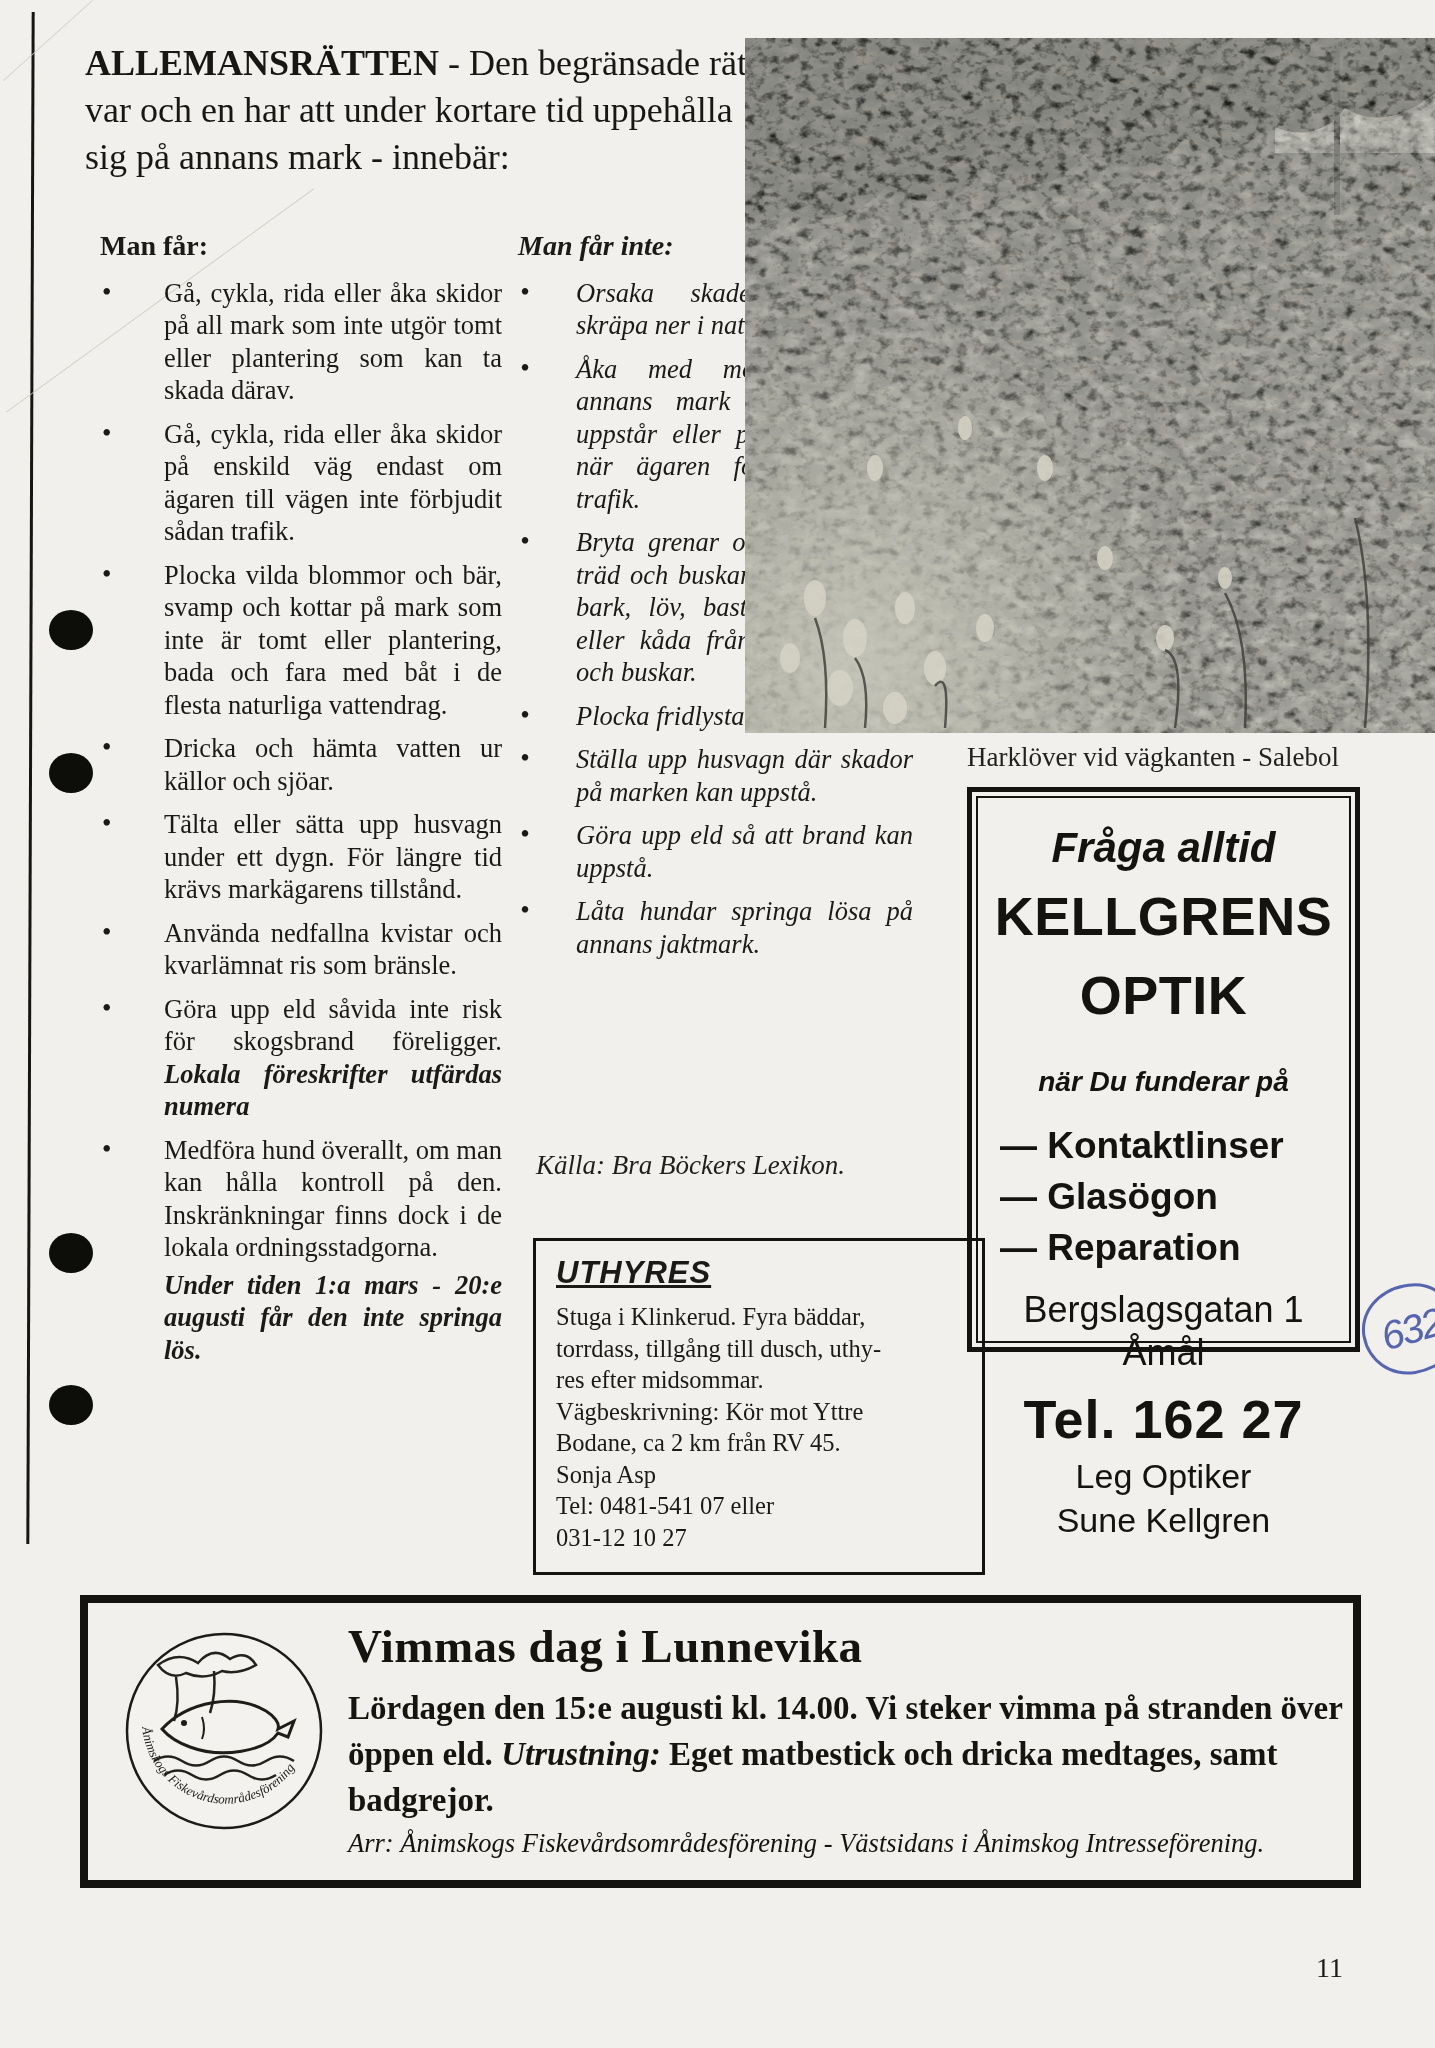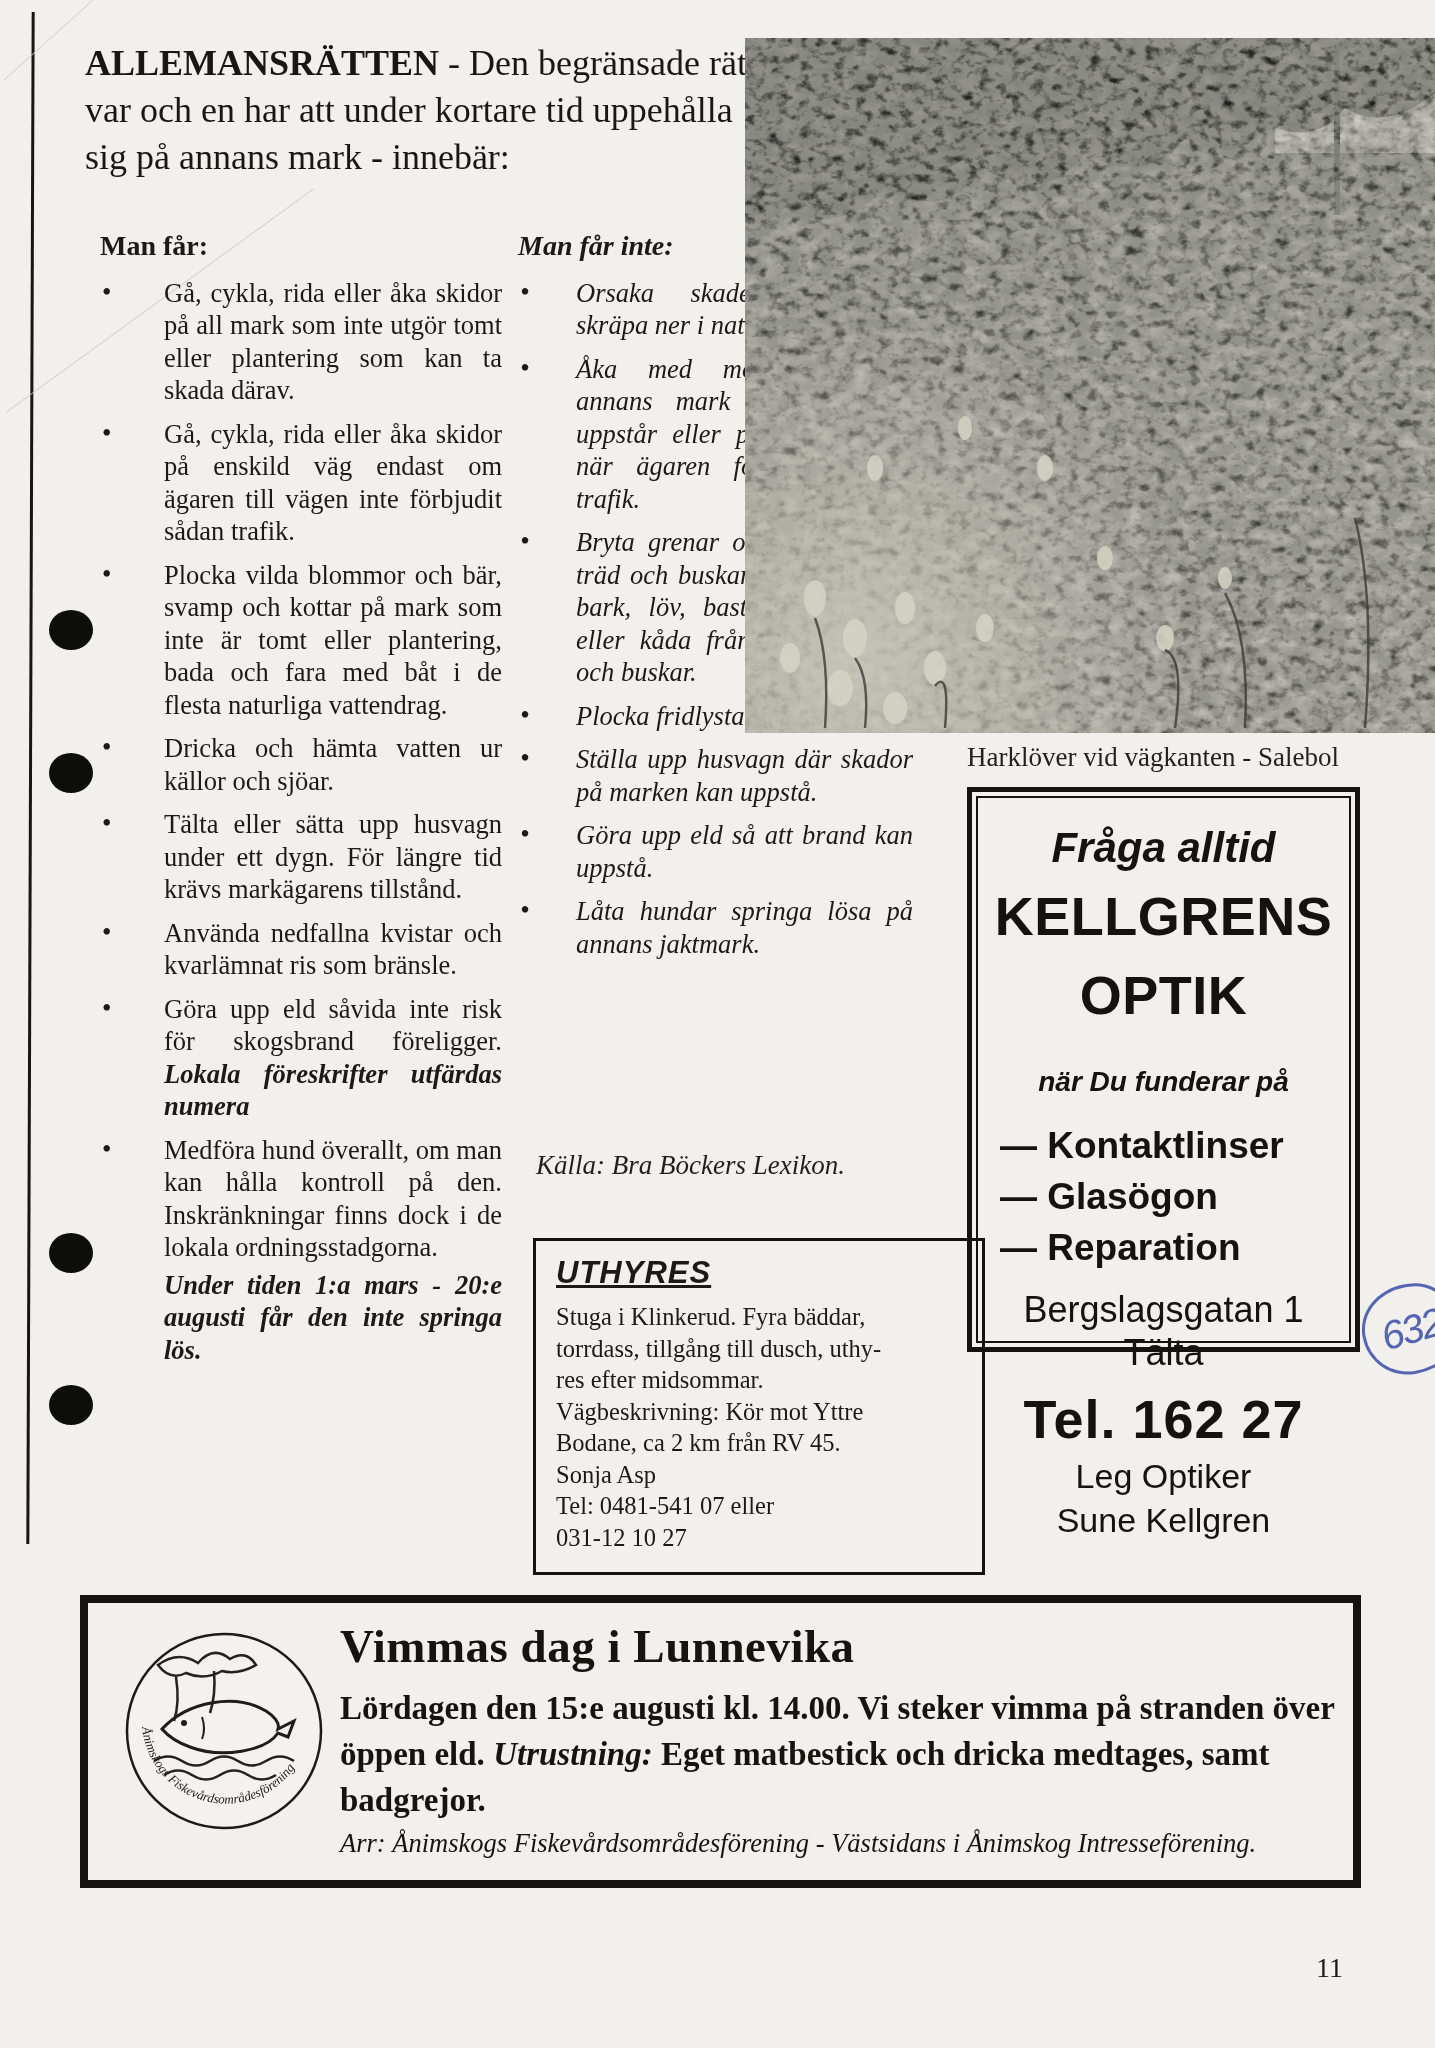--- a/index.html
+++ b/index.html
@@ -46,21 +46,21 @@
   .optik-phone{font-size:54px;line-height:58px;font-weight:bold;margin-top:16px;letter-spacing:1px;}
   .optik-sig{font-size:34px;line-height:44px;margin-top:6px;}
   
   .uthyres{position:absolute;left:533px;top:1238px;width:452px;height:337px;box-sizing:border-box;border:3px solid #14130f;padding:14px 8px 0 20px;}
   .uthyres-header{font-family:"Liberation Sans", sans-serif;font-weight:bold;font-style:italic;font-size:31px;
     text-decoration:underline;display:inline-block;margin-bottom:10px;letter-spacing:1px;}
   .uthyres-line{font-size:24.5px;line-height:31.5px;}
   
   .banner{position:absolute;left:80px;top:1595px;width:1281px;height:293px;box-sizing:border-box;border:8px solid #14130f;}
   .banner-logo{position:absolute;left:30px;top:22px;width:212px;height:212px;}
-  .banner-text{position:absolute;left:252px;top:16px;width:1000px;color:#15140f;}
+  .banner-text{position:absolute;left:260px;top:16px;width:1000px;color:#15140f;}
   .banner-title{font-size:47px;font-weight:bold;letter-spacing:.5px;}
   .banner-body{font-size:33px;font-weight:bold;line-height:46px;margin-top:12px;text-align:left;}
   .banner-body .bem{font-style:italic;}
   .banner-arr{font-size:26.5px;font-style:italic;margin-top:5px;}
   
   .blue-note{position:absolute;left:1362px;top:1284px;width:92px;height:84px;border:3px solid #5565b2;
     border-radius:52% 46% 55% 48%/50% 55% 45% 52%;transform:rotate(-10deg);color:#5565b2;
     font-family:"Liberation Sans", sans-serif;font-style:italic;font-size:40px;
     display:flex;align-items:center;justify-content:center;}
   .blue-note span{transform:rotate(-6deg);letter-spacing:-2px;}
@@ -172,21 +172,21 @@
     <div class="optik-name1">KELLGRENS</div>
     <div class="optik-name2">OPTIK</div>
     <div class="optik-tagline">när Du funderar på</div>
     <div class="optik-services">
       <div>— Kontaktlinser</div>
       <div>— Glasögon</div>
       <div>— Reparation</div>
     </div>
     <div class="optik-addr">
       <div>Bergslagsgatan 1</div>
-      <div>Tälta</div>
+      <div>Åmål</div>
     </div>
     <div class="optik-phone">Tel. 162 27</div>
     <div class="optik-sig">
       <div>Leg Optiker</div>
       <div>Sune Kellgren</div>
     </div>
   </div>
 </div>
 
 <div class="uthyres">

